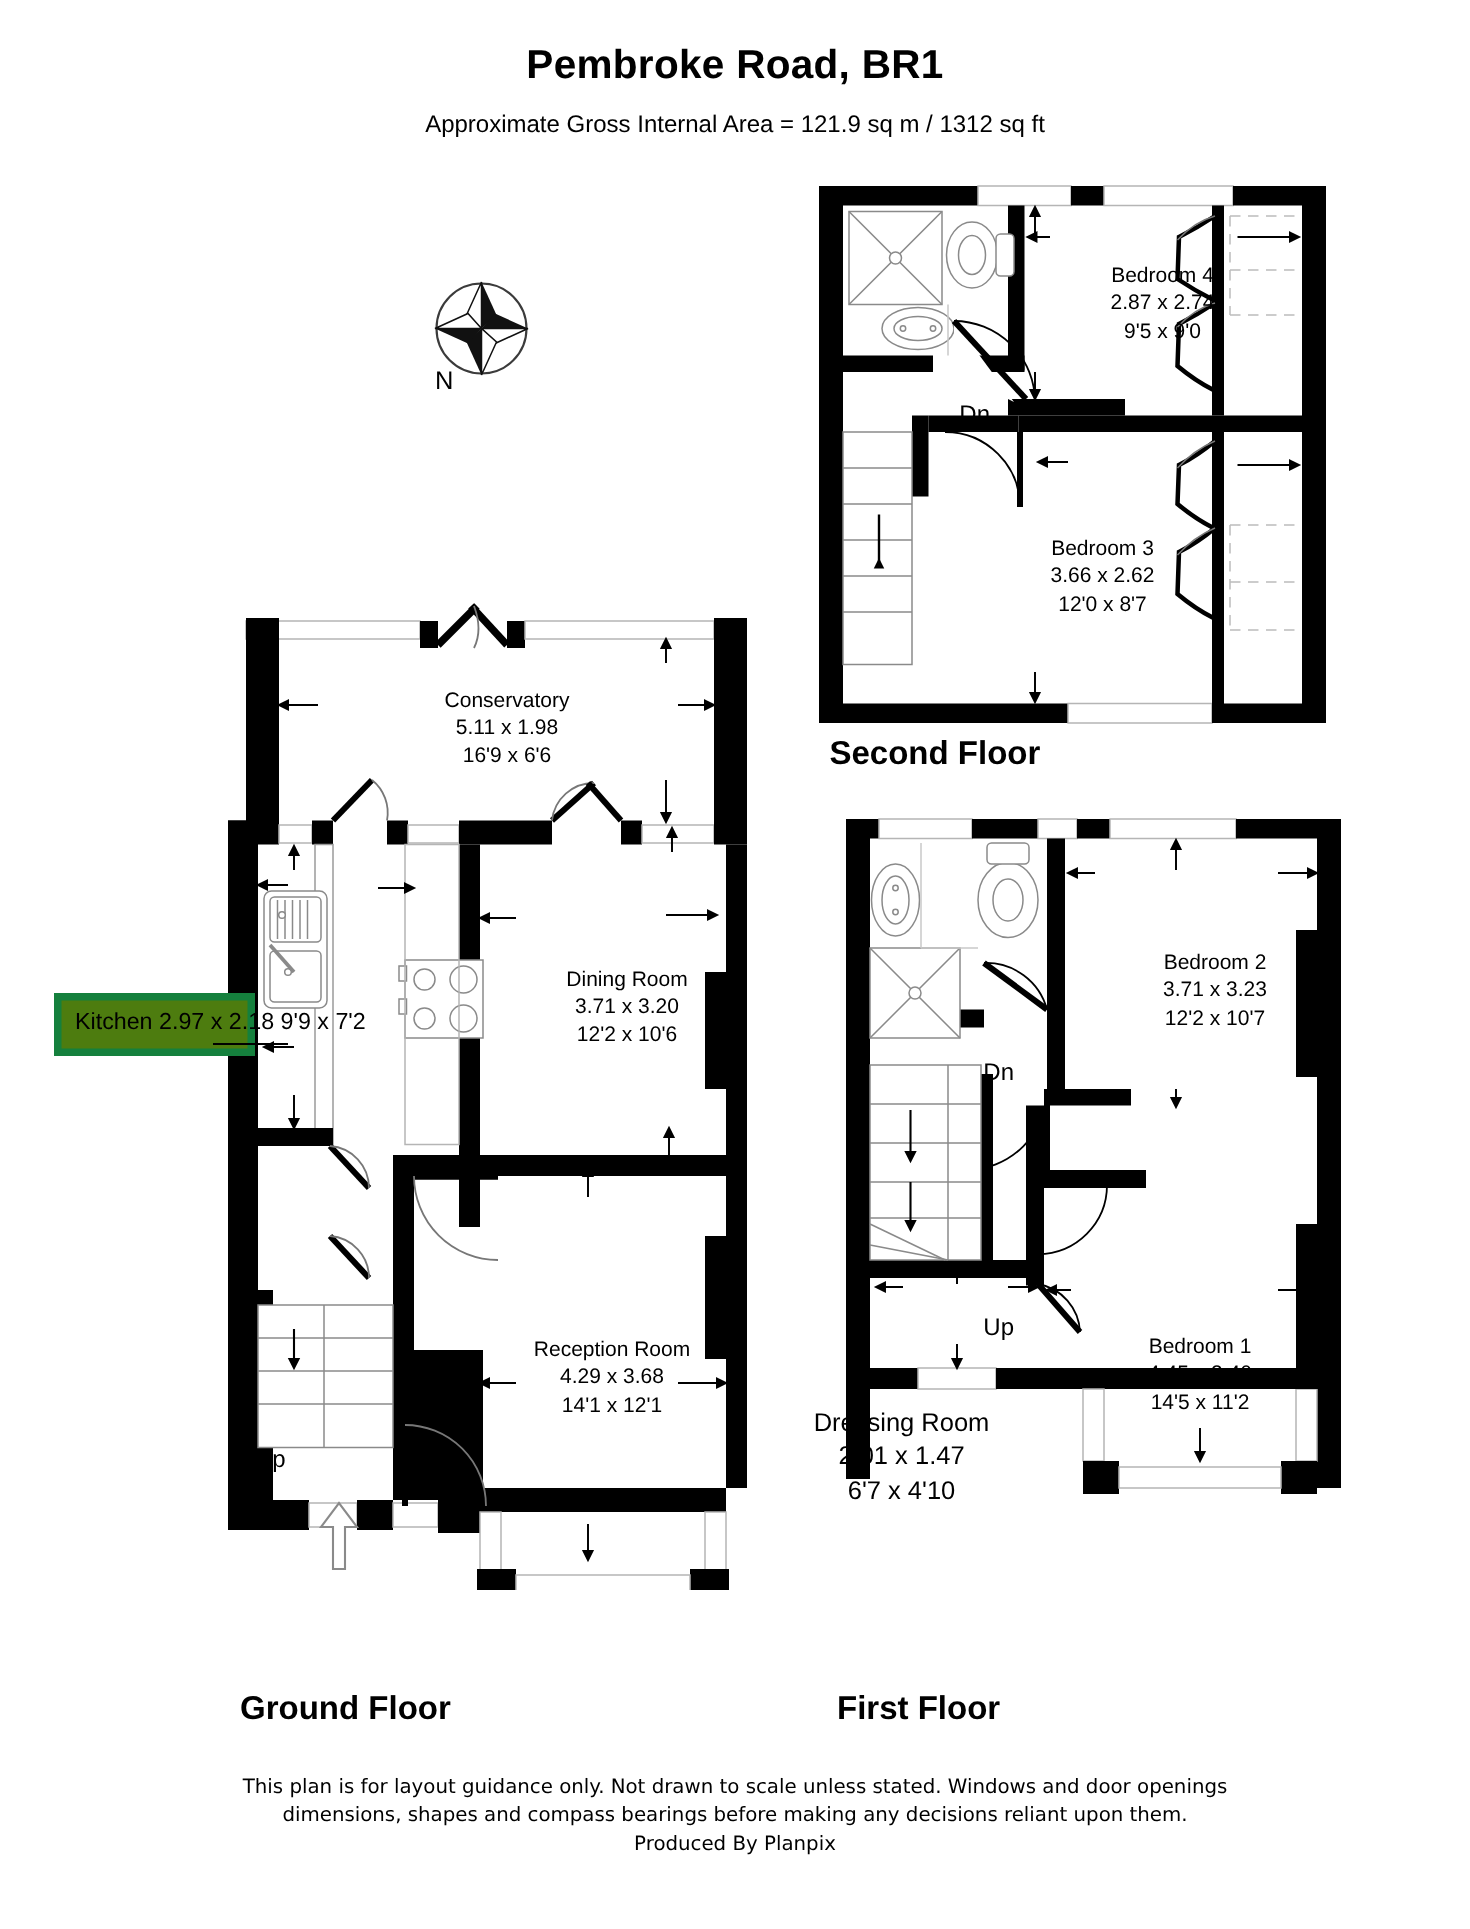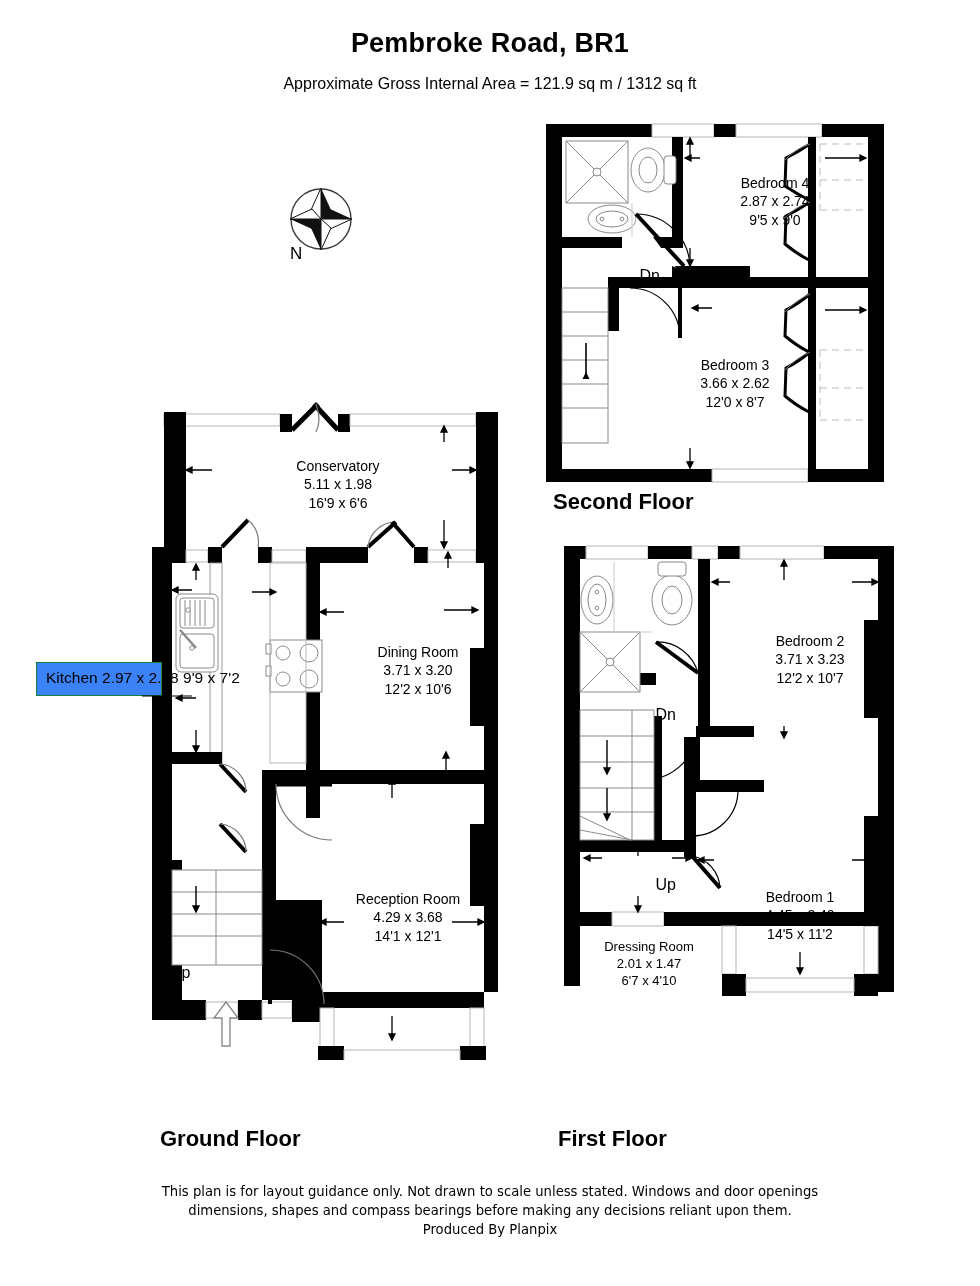--- a/index.html
+++ b/index.html
@@ -27,21 +27,21 @@
   #caption-ground{left:160px;top:1126px;}
   #caption-first{left:558px;top:1126px;}
 
   
   .room-label{position:absolute;text-align:center;line-height:1.32;font-size:14px;white-space:nowrap;}
   .room-label .rl-name{display:block;}
   .room-label .rl-m{display:block;}
   .room-label .rl-ft{display:block;}
 
   .boxed-label{
-    position:absolute;border:1px solid #15803d;background:#3b82f6;
+    position:absolute;border:5px solid #15803d;background:#4d7c0f;
     text-align:center;line-height:1.32;font-size:15.5px;padding:5px 9px 7px 9px;white-space:nowrap;
   }
 
   
   #footer{
     position:absolute;left:0;top:1182px;width:980px;text-align:center;
     font-size:13.2px;line-height:1.45;font-family:"DejaVu Sans",sans-serif;
   }
   #footer div{display:block;}
 
@@ -309,21 +309,21 @@
   <div class="room-label" style="left:730px;top:632px;width:160px;">
     <span class="rl-name">Bedroom 2</span>
     <span class="rl-m">3.71 x 3.23</span>
     <span class="rl-ft">12'2 x 10'7</span>
   </div>
   <div class="room-label" style="left:720px;top:888px;width:160px;">
     <span class="rl-name">Bedroom 1</span>
     <span class="rl-m">4.45 x 3.40</span>
     <span class="rl-ft">14'5 x 11'2</span>
   </div>
-  <div class="room-label" style="left:588px;top:938px;width:122px;font-size:13px;">
+  <div class="room-label" style="left:540px;top:938px;width:122px;font-size:17px;">
     <span class="rl-name">Dressing Room</span>
     <span class="rl-m">2.01 x 1.47</span>
     <span class="rl-ft">6'7 x 4'10</span>
   </div>
   <div class="floor-caption" id="caption-first">First Floor</div>
 
   <svg class="plan-svg" style="left:152px;top:400px;" width="370" height="660" viewBox="0 0 370 660">
     <g>
 
       <rect x="12" y="14" width="10" height="12" fill="#fff" stroke="#b5b5b5" stroke-width="1"></rect>

